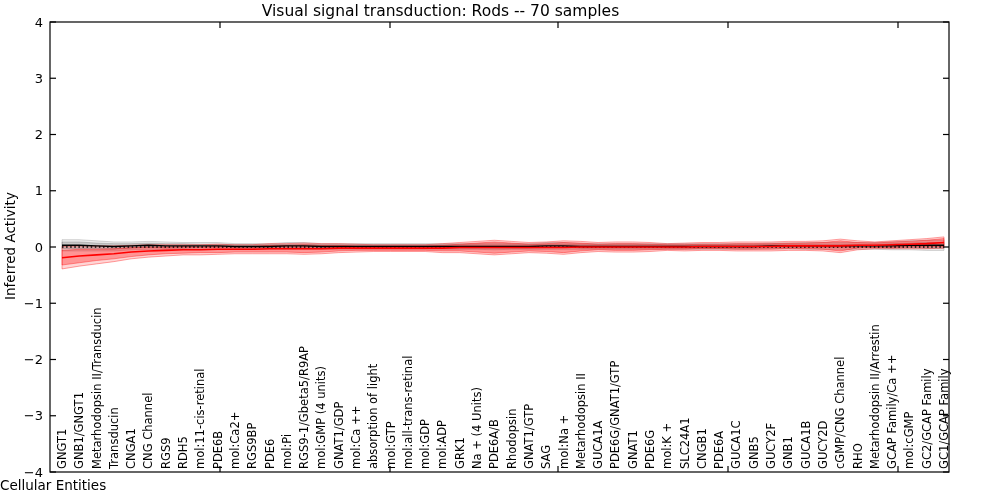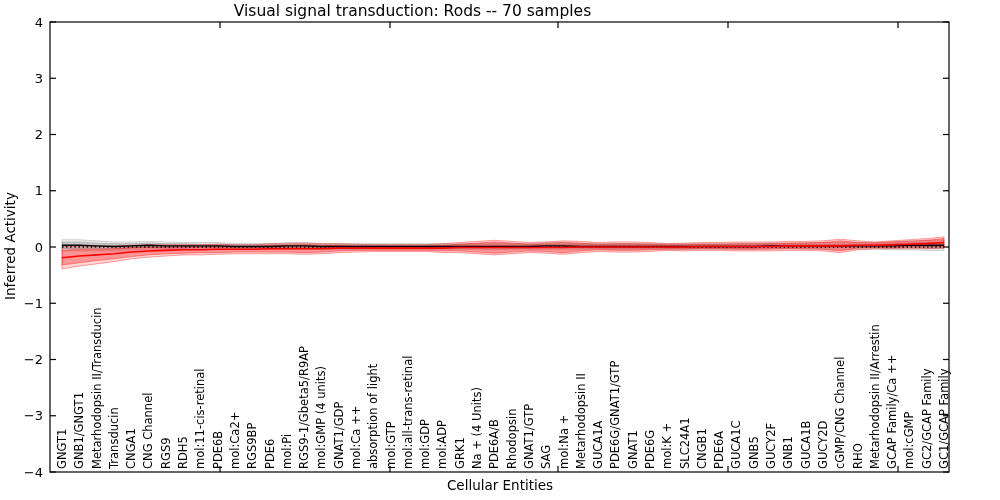--- a/index.html
+++ b/index.html
@@ -1,20 +1,20 @@
 <!DOCTYPE html>
 <html><head>
 <meta charset="utf-8">
 <style>
   html,body{margin:0;padding:0;background:#fff;}
   .fig{position:relative;width:1000px;height:500px;background:#fff;overflow:hidden;
        font-family:"DejaVu Sans","Liberation Sans",sans-serif;color:#000;}
   #chart{position:absolute;left:0;top:0;}
-  .title{position:absolute;top:2px;left:0;width:825px;text-align:center;font-size:15.5px;}
-  .xlabel{position:absolute;top:477px;left:0;width:1000px;text-align:center;font-size:13.5px;}
+  .title{position:absolute;top:2px;left:0;width:825px;text-align:center;font-size:15.5px;padding-left:28px;}
+  .xlabel{position:absolute;top:477px;left:0;width:1000px;text-align:left;font-size:13.5px;}
   .ylabel{position:absolute;top:238px;left:-48px;width:116px;text-align:center;font-size:13.5px;
           transform:rotate(-90deg);white-space:nowrap;}
   .legend{position:absolute;left:58px;top:34px;width:459px;height:64px;border:1.6px solid #000;
           background:#fff;box-sizing:border-box;display:flex;flex-direction:column;
           justify-content:center;gap:7px;}
   .lrow{display:flex;align-items:center;height:18px;}
   .lswatch{width:31px;height:2px;margin-left:13px;flex:0 0 auto;}
   .ltext{margin-left:21px;font-size:15px;white-space:nowrap;}
   svg text{font-family:"DejaVu Sans","Liberation Sans",sans-serif;}
 </style>

